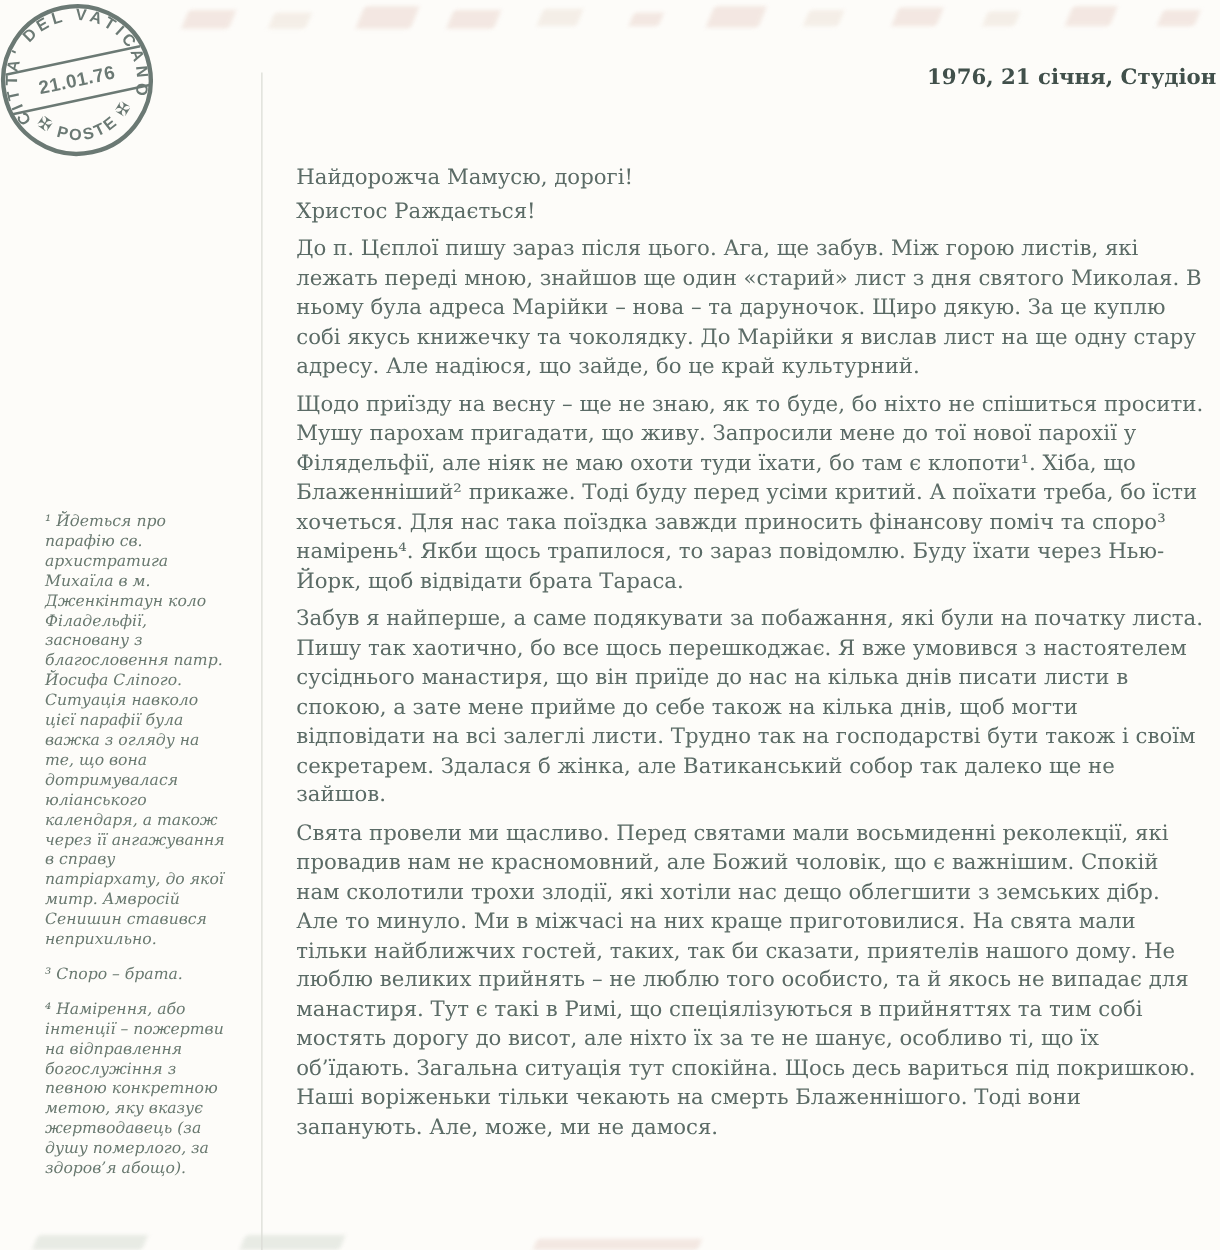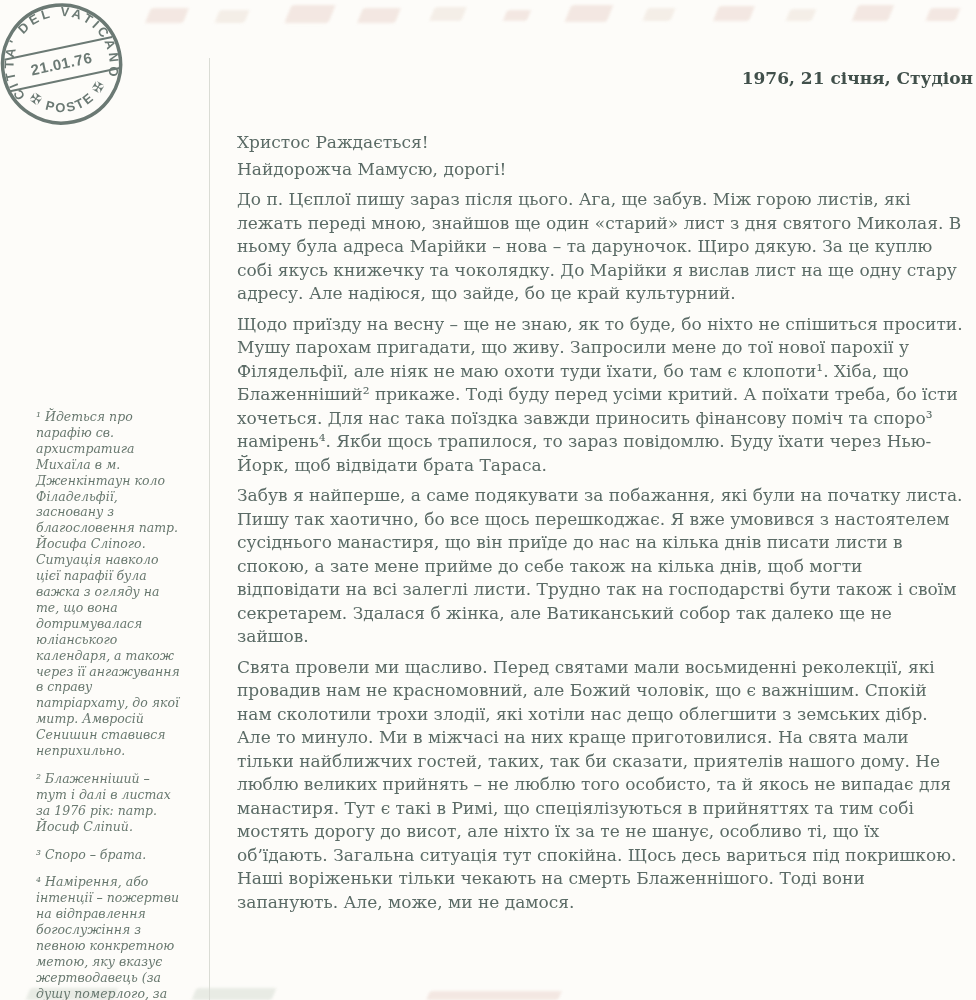--- a/index.html
+++ b/index.html
@@ -36,21 +36,21 @@
     font-family:"Liberation Sans","DejaVu Sans",sans-serif;
   }
   .stamp .ink{stroke:var(--stamp-ink,#52635d);}
   .stamp text{fill:var(--stamp-ink,#52635d);font-weight:bold;}
   .ring-text{font-size:13px;letter-spacing:3.2px;}
   .poste-text{font-size:13px;letter-spacing:2px;}
   .date-text{font-size:15px;letter-spacing:.5px;}
 
   .divider{position:absolute;left:209px;top:58px;width:1px;height:942px;background:#dadcd5;}
 
-  .letter-header{position:absolute;top:50px;right:3px;text-align:center;line-height:24px;font-weight:bold;font-size:17px;margin-top:16px;}
+  .letter-header{position:absolute;top:50px;right:3px;text-align:center;line-height:24px;font-weight:bold;font-size:17px;}
   .dateline{color:var(--ink-strong,#41504b);}
   .addressline{color:var(--accent-red,#b25a52);}
 
   .footnotes{
     position:absolute;left:36px;top:397px;width:147px;
     font-style:italic;font-size:12.5px;line-height:15.9px;
     color:var(--ink-light,#68786f);
   }
   .footnotes p{margin:12px 0 12px 0;}
 
@@ -103,29 +103,28 @@
   </svg>
 
   <div class="divider"></div>
 
   <header class="letter-header">
     <div class="dateline">1976, 21 січня, Студіон</div>
   </header>
 
   <aside class="footnotes">
     <p>¹  Йдеться про парафію св. архистратига Михаїла в м. Дженкінтаун коло Філадельфії, засновану з благословення патр. Йосифа Сліпого. Ситуація навколо цієї парафії була важка з огляду на те, що вона дотримувалася юліанського календаря, а також через її ангажування в справу патріархату, до якої митр. Амвросій Сенишин ставився неприхильно.</p>
-    <p>²  Блаженніший – тут і далі в листах за 1976 рік: патр. Йосиф Сліпий.</p>
     <p>³  Споро – брата.</p>
     <p>⁴  Намірення, або інтенції – пожертви на відправлення богослужіння з певною конкретною метою, яку вказує жертводавець (за душу померлого, за здоров’я абощо).</p>
 
   </aside>
 
   <main class="letter-body">
+    <p class="sal">Найдорожча Мамусю, дорогі!</p>
     <p class="sal">Христос Раждається!</p>
-    <p class="sal">Найдорожча Мамусю, дорогі!</p>
     <p class="para">До п. Цєплої пишу зараз після цього. Ага, ще забув. Між горою листів, які лежать переді мною, знайшов ще один «старий» лист з дня святого Миколая. В ньому була адреса Марійки – нова – та даруночок. Щиро дякую. За це куплю собі якусь книжечку та чоколядку. До Марійки я вислав лист на ще одну стару адресу. Але надіюся, що зайде, бо це край культурний.</p>
     <p class="para">Щодо приїзду на весну – ще не знаю, як то буде, бо ніхто не спішиться просити. Мушу парохам пригадати, що живу. Запросили мене до тої нової парохії у Філядельфії, але ніяк не маю охоти туди їхати, бо там є клопоти¹. Хіба, що Блаженніший² прикаже. Тоді буду перед усіми критий. А поїхати треба, бо їсти хочеться. Для нас така поїздка завжди приносить фінансову поміч та споро³ намірень⁴. Якби щось трапилося, то зараз повідомлю. Буду їхати через Нью-Йорк, щоб відвідати брата Тараса.</p>
     <p class="para">Забув я найперше, а саме подякувати за побажання, які були на початку листа. Пишу так хаотично, бо все щось перешкоджає. Я вже умовився з настоятелем сусіднього манастиря, що він приїде до нас на кілька днів писати листи в спокою, а зате мене прийме до себе також на кілька днів, щоб могти відповідати на всі залеглі листи. Трудно так на господарстві бути також і своїм секретарем. Здалася б жінка, але Ватиканський собор так далеко ще не зайшов.</p>
     <p class="para">Свята провели ми щасливо. Перед святами мали восьмиденні реколекції, які провадив нам не красномовний, але Божий чоловік, що є важнішим. Спокій нам сколотили трохи злодії, які хотіли нас дещо облегшити з земських дібр. Але то минуло. Ми в міжчасі на них краще приготовилися. На свята мали тільки найближчих гостей, таких, так би сказати, приятелів нашого дому. Не люблю великих прийнять – не люблю того особисто, та й якось не випадає для манастиря. Тут є такі в Римі, що спеціялізуються в прийняттях та тим собі мостять дорогу до висот, але ніхто їх за те не шанує, особливо ті, що їх об’їдають. Загальна ситуація тут спокійна. Щось десь вариться під покришкою. Наші воріженьки тільки чекають на смерть Блаженнішого. Тоді вони запанують. Але, може, ми не дамося.</p>
 
   </main>
 
 </div>
 
 </body></html>

